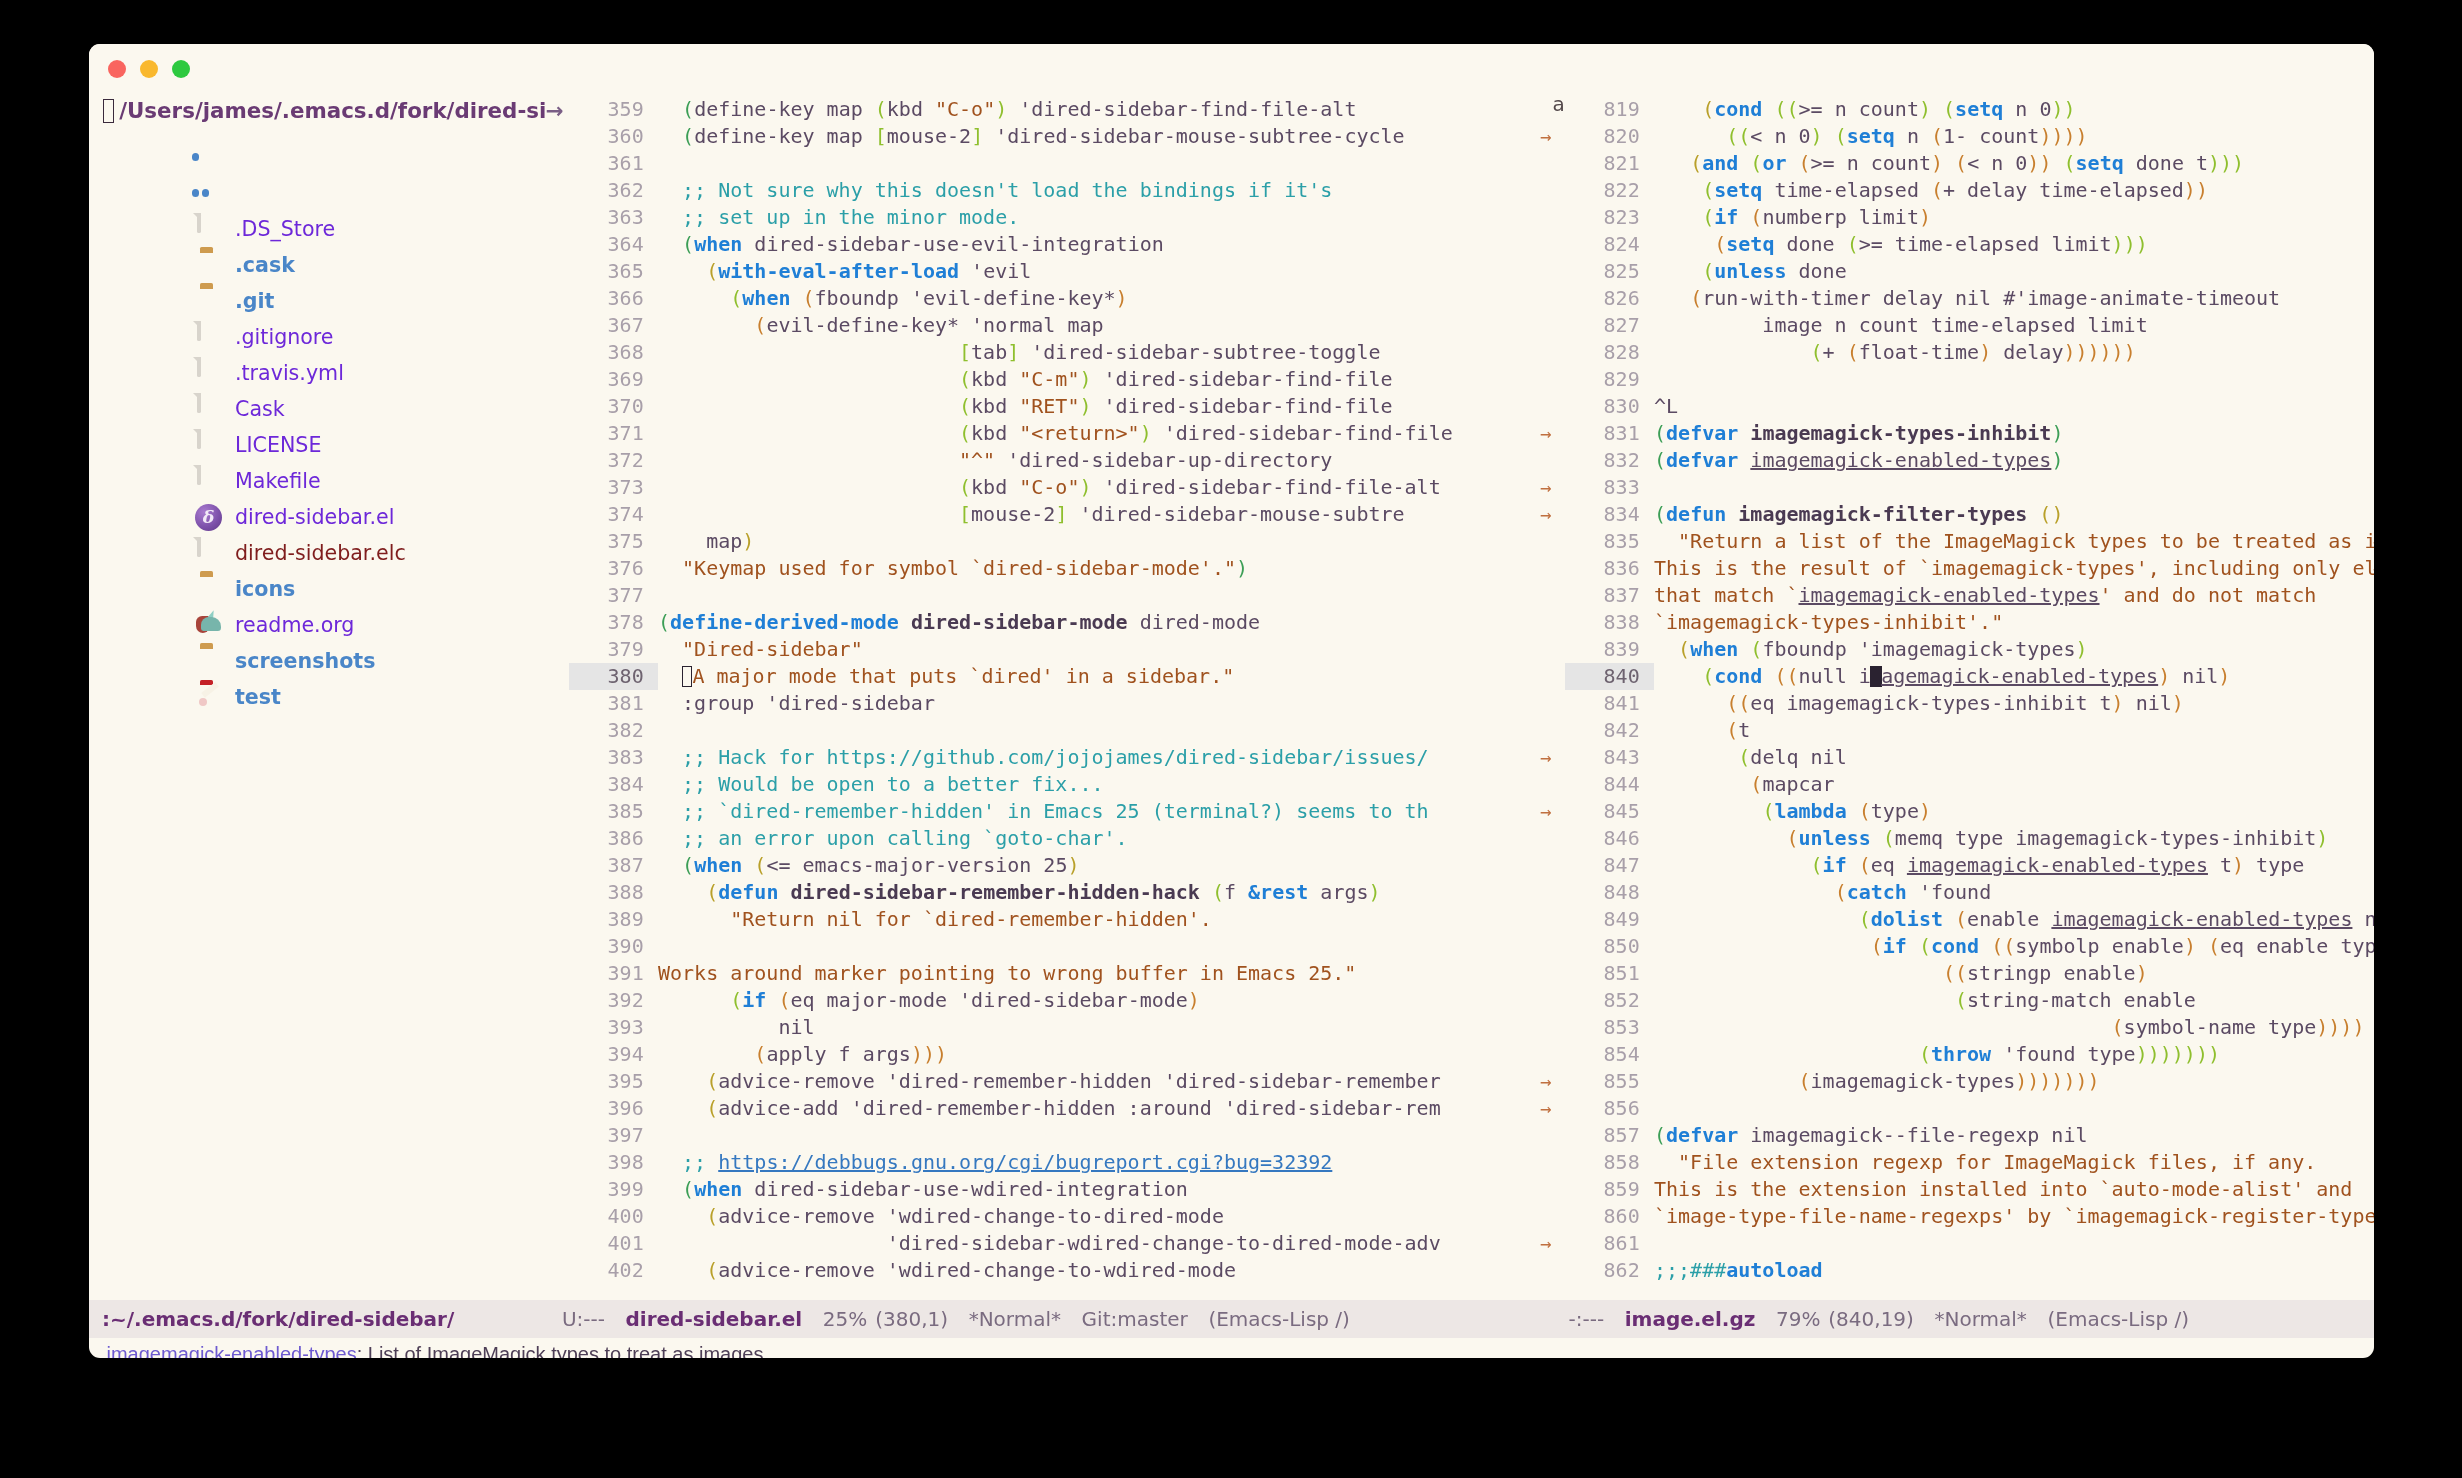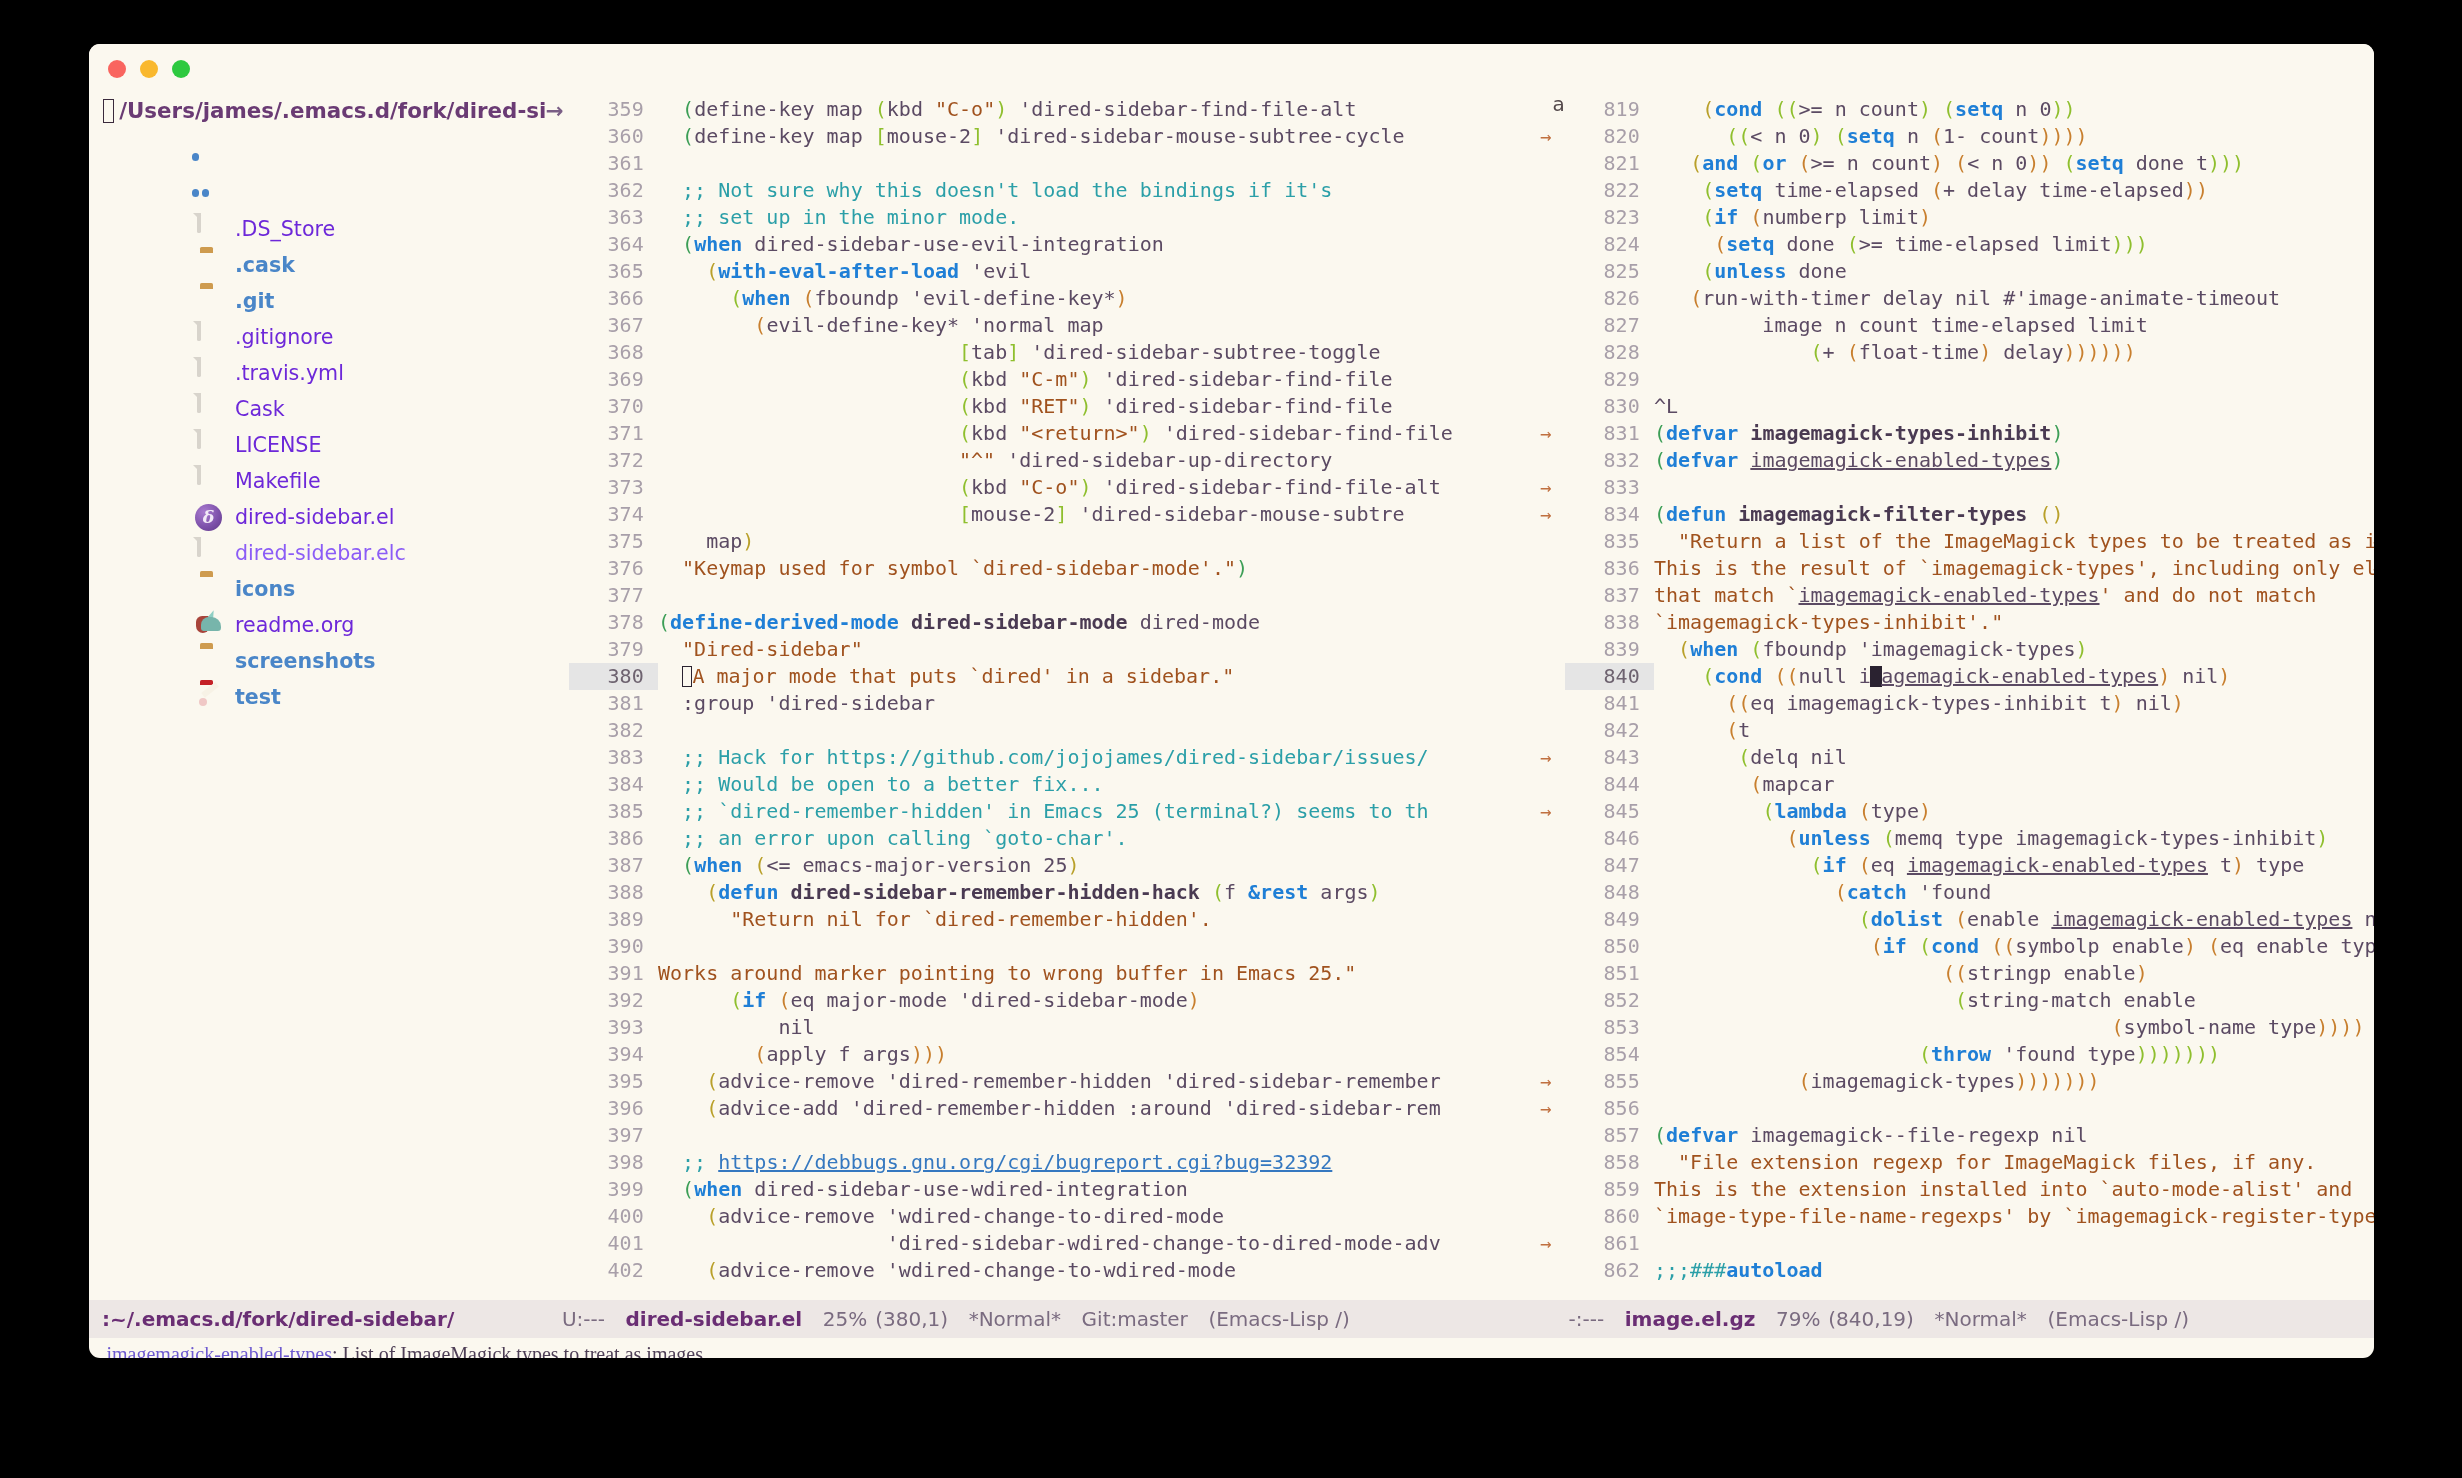--- a/index.html
+++ b/index.html
@@ -125,21 +125,21 @@
     flex: none;
     margin-right: 8px;
     position: relative;
   }
   .srow .slabel {
     font-family: "DejaVu Sans", sans-serif;
     font-size: 20.6px;
     color: #6d28d9;
   }
   .srow.dir .slabel { color: #4A86C8; font-weight: bold; }
-  .srow.dim .slabel { color: #8b5cf6; }
+  .srow.dim .slabel { color: #7f1d1d; }
 
   
   .dot-mark { display:flex; align-items:center; height:100%; }
   .dot-mark i {
     display:inline-block;
     width: 7.1px; height: 7.1px;
     background: #4A86C8;
     border-radius: 50%;
     margin-right: 3.2px;
   }
@@ -364,21 +364,21 @@
 
   
   #echo {
     position: absolute;
     left: 0;
     top: 1294px;
     width: 100%;
     height: 32px;
     padding: 4.8px 0 0 17.5px;
     box-sizing: border-box;
-    font-family: Liberation Serif, serif;
+    font-family: Liberation Sans, sans-serif;
     font-size: 20px;
     color: #4E3F56;
     white-space: nowrap;
   }
   #echo .sym { color: #6E5BD0; }
 </style>
 </head>
 <body>
 
 <div id="window">

